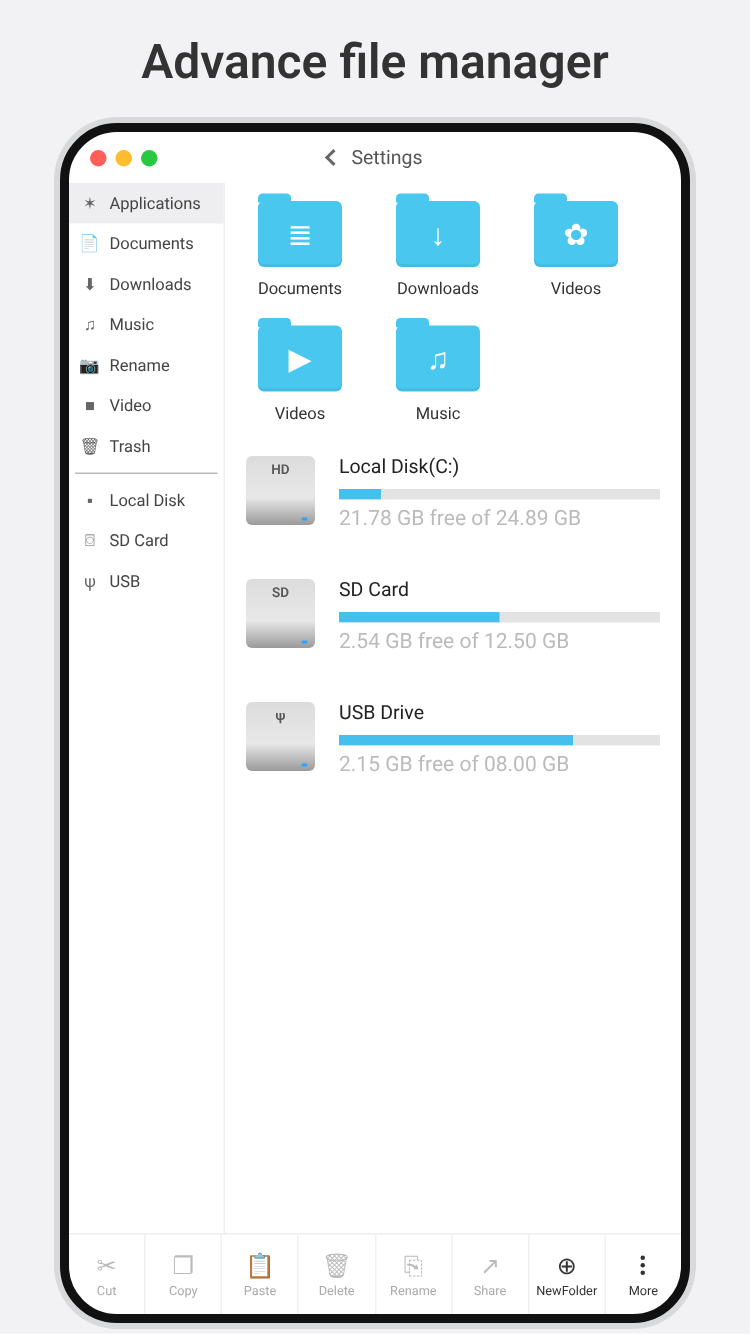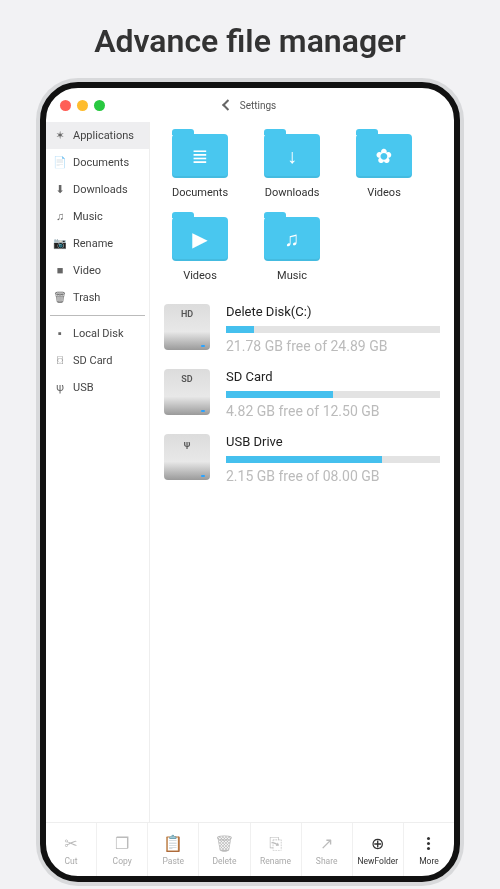--- a/index.html
+++ b/index.html
@@ -6,36 +6,36 @@
 body { background: #f2f2f4; width: 500px; height: 889px; overflow: hidden; }
 .page-title { font-size: 32px; font-weight: 600; color: #333; text-align: center; padding: 22px 0 22px; }
 .phone { margin: 0 auto; width: 420px; height: 800px; background: #fff; border: 6px solid #111; border-radius: 38px; position: relative; overflow: hidden; box-shadow: 0 0 0 4px #d8d9db; }
 .screen { width: 100%; height: 100%; display: flex; flex-direction: column; }
 .topbar { height: 34px; display: flex; align-items: center; padding: 0 14px; position: relative; }
 .win-btns { display: flex; gap: 6px; }
 .win-btn { width: 11px; height: 11px; border-radius: 50%; }
 .win-btn.red { background: #ff5f57; }
 .win-btn.yellow { background: #febc2e; }
 .win-btn.green { background: #28c840; }
-.title-area { position: absolute; left: 50%; transform: translateX(-50%); display: flex; align-items: center; gap: 8px; font-size: 10px; color: #555; }
+.title-area { position: absolute; left: 50%; transform: translateX(-50%); display: flex; align-items: center; gap: 8px; font-size: 13px; color: #555; }
 .chev-left { display: inline-block; width: 8px; height: 8px; border-left: 2px solid #666; border-bottom: 2px solid #666; transform: rotate(45deg); }
 .main { flex: 1; display: flex; overflow: hidden; }
 .sidebar { width: 104px; border-right: 1px solid #eee; display: flex; flex-direction: column; font-size: 11px; color: #444; }
 .side-item { display: flex; align-items: center; gap: 7px; padding: 7px 8px; cursor: pointer; }
 .side-item.active { background: #eeeef0; }
 .side-icon { width: 12px; display: inline-flex; justify-content: center; color: #666; font-size: 11px; }
 .side-divider { height: 1px; background: #bbb; margin: 4px 4px; }
 .content { flex: 1; padding: 12px 14px 0 14px; overflow-y: auto; }
 .folder-grid { display: flex; flex-wrap: wrap; gap: 18px 20px; margin-bottom: 22px; }
 .folder { width: 72px; display: flex; flex-direction: column; align-items: center; cursor: pointer; }
 .folder-vis { width: 56px; height: 44px; background: #49c7ef; border-radius: 4px; position: relative; margin-bottom: 8px; box-shadow: inset 0 -2px 0 rgba(0,0,0,0.06); }
 .folder-vis::before { content: ""; position: absolute; top: -5px; left: 0; width: 22px; height: 6px; background: #49c7ef; border-radius: 3px 3px 0 0; }
 .folder-over { position: absolute; inset: 0; display: flex; align-items: center; justify-content: center; color: #fff; font-size: 20px; }
 .folder-label { font-size: 11px; color: #333; text-align: center; }
-.storage-list { display: flex; flex-direction: column; gap: 15px; margin-top: 8px; }
+.storage-list { display: flex; flex-direction: column; gap: 32px; margin-top: 8px; }
 .storage-row { display: flex; align-items: flex-start; gap: 16px; cursor: pointer; }
 .drive-vis { width: 46px; height: 46px; border-radius: 4px; background: linear-gradient(#dcdcdc,#e8e8e8 60%,#9a9a9a); position: relative; display: flex; align-items: flex-start; justify-content: center; padding-top: 5px; font-size: 9px; font-weight: 600; color: #555; }
 .drive-vis::after { content: ""; position: absolute; bottom: 3px; right: 5px; width: 4px; height: 2px; background: #2aa3ff; border-radius: 1px; }
 .storage-info { flex: 1; }
 .storage-name { font-size: 13px; color: #222; margin-bottom: 7px; }
 .bar { width: 100%; height: 7px; background: #e3e3e3; border-radius: 0; overflow: hidden; margin-bottom: 5px; }
 .bar-fill { height: 100%; background: #45c0ee; }
 .storage-free { font-size: 14px; color: #bbb; }
 .bottom-bar { height: 54px; border-top: 1px solid #eee; display: flex; }
 .bb-item { flex: 1; display: flex; flex-direction: column; align-items: center; justify-content: center; gap: 2px; border-right: 1px solid #f0f0f0; cursor: pointer; }
@@ -141,35 +141,35 @@
               <div class="folder-vis">
                 <div class="folder-over">♫</div>
               </div>
               <div class="folder-label">Music</div>
             </div>
           </div>
         <div class="storage-list" id="storage">
             <div class="storage-row">
               <div class="drive-vis">HD</div>
               <div class="storage-info">
-                <div class="storage-name">Delete Disk(C:)</div>
+                <div class="storage-name">Local Disk(C:)</div>
                 <div class="bar">
                   <div class="bar-fill" style="width: 13%;"></div>
                 </div>
                 <div class="storage-free">21.78 GB free of 24.89 GB</div>
               </div>
             </div>
             <div class="storage-row">
               <div class="drive-vis">SD</div>
               <div class="storage-info">
                 <div class="storage-name">SD Card</div>
                 <div class="bar">
                   <div class="bar-fill" style="width: 50%;"></div>
                 </div>
-                <div class="storage-free">4.82 GB free of 12.50 GB</div>
+                <div class="storage-free">2.54 GB free of 12.50 GB</div>
               </div>
             </div>
             <div class="storage-row">
               <div class="drive-vis">ψ</div>
               <div class="storage-info">
                 <div class="storage-name">USB Drive</div>
                 <div class="bar">
                   <div class="bar-fill" style="width: 73%;"></div>
                 </div>
                 <div class="storage-free">2.15 GB free of 08.00 GB</div>

